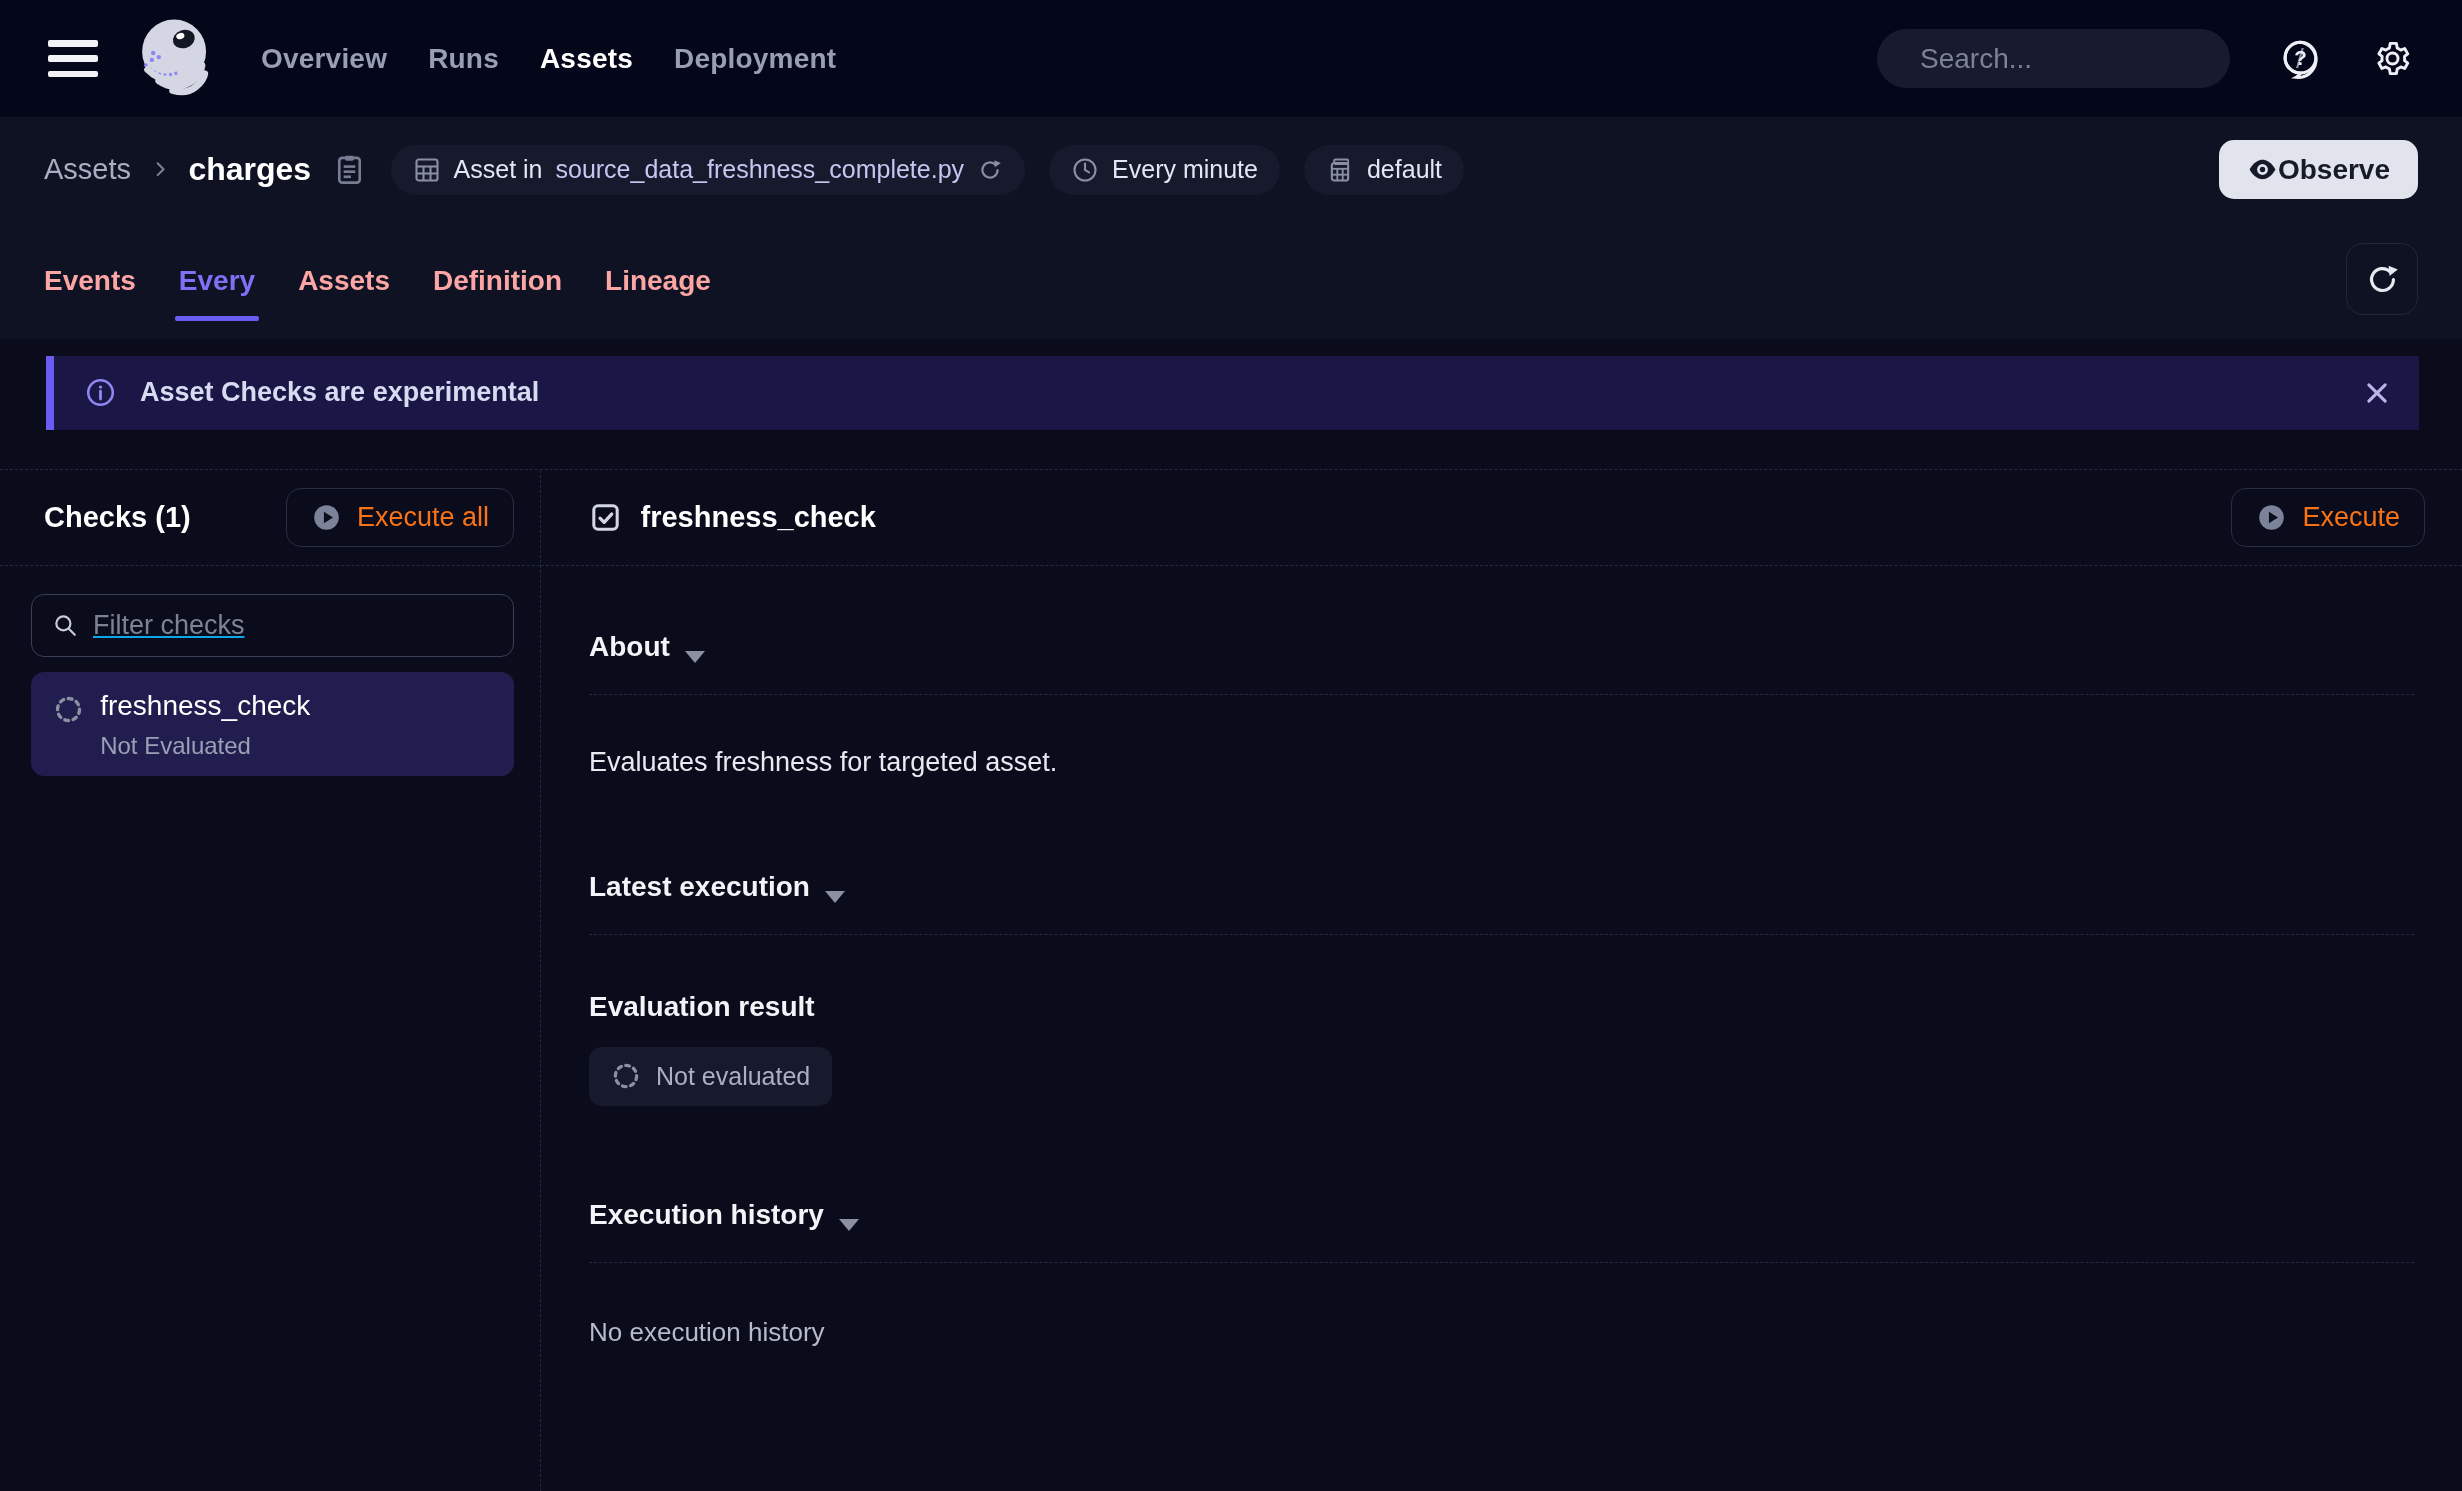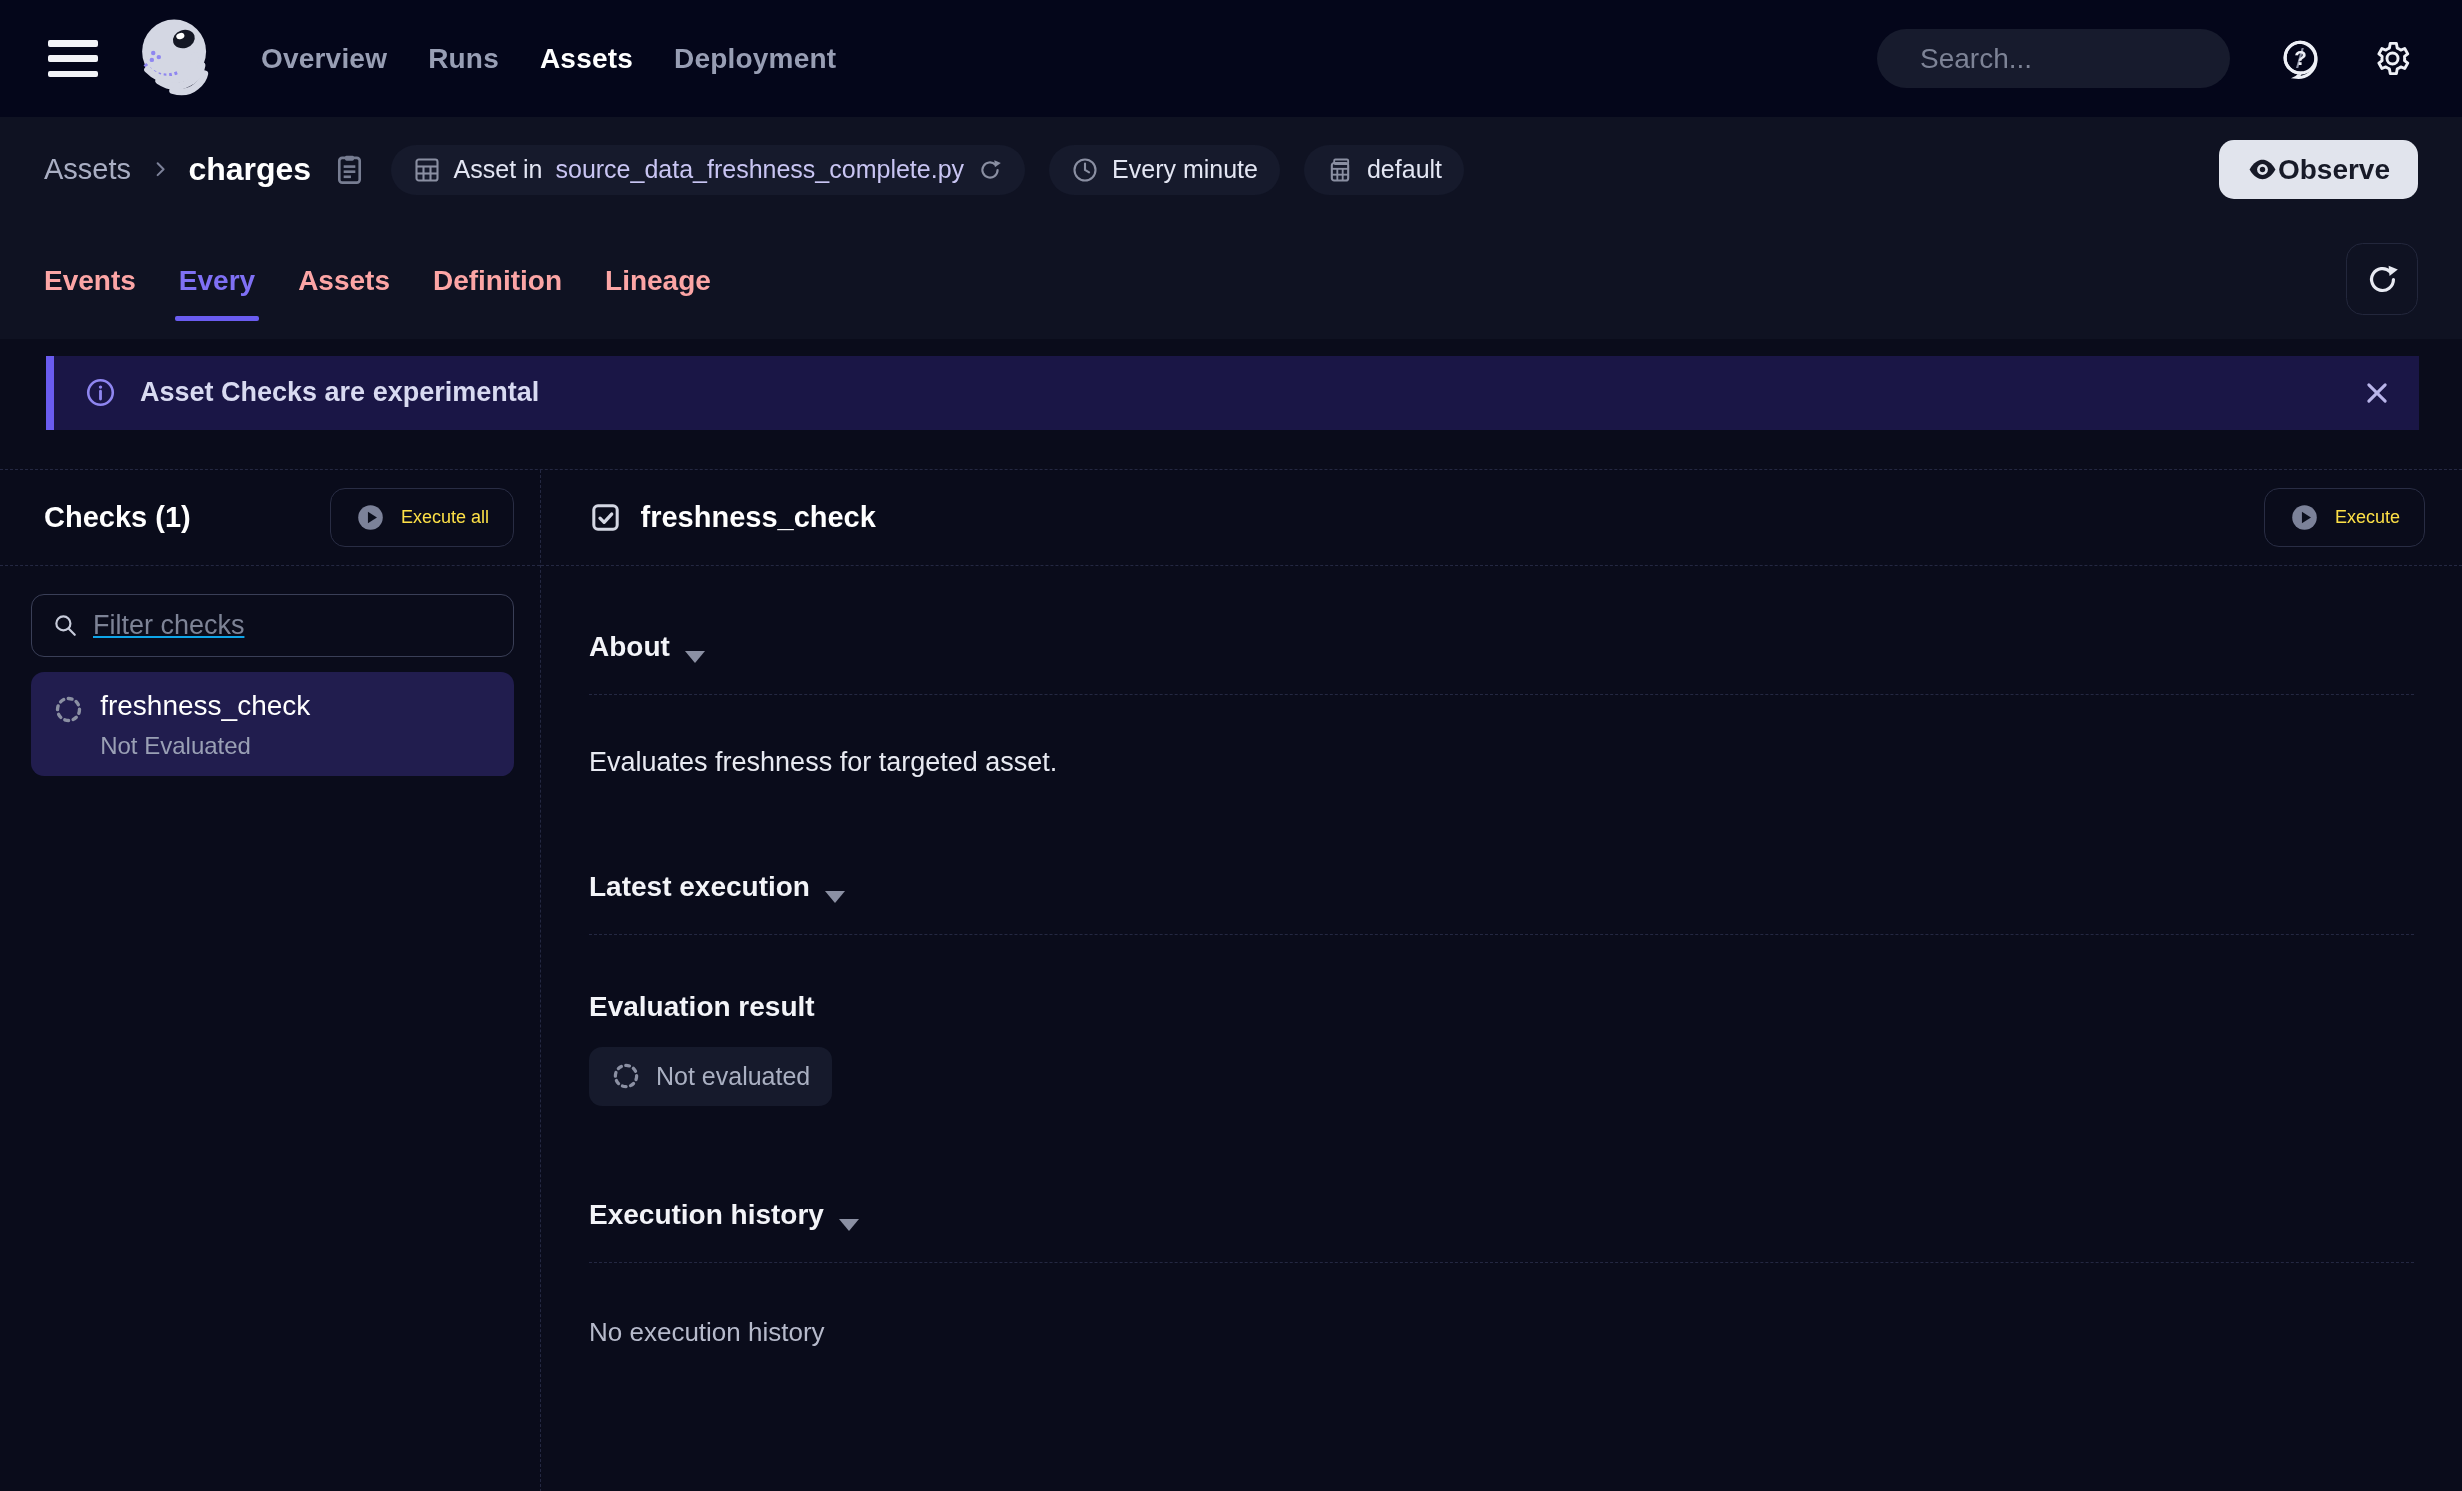--- a/index.html
+++ b/index.html
@@ -41,21 +41,21 @@
   
   .banner { margin:16.7px 43px 0 46px; height:74px; background:#1a1646; border-left:8.3px solid #6a5cf0; display:flex; align-items:center; padding:0 28px 0 31px; }
   .banner-text { font-size:27px; font-weight:700; color:#d8daf1; margin-left:24px; }
   .banner-close { margin-left:auto; cursor:pointer; display:flex; }
 
   
   .content { margin-top:39px; display:flex; border-top:0.9px dashed #242842; border-bottom:0.9px dashed #242842; height:1029px; }
   .left-panel { width:541px; border-right:0.9px dashed #242842; display:flex; flex-direction:column; }
   .panel-head { height:96px; border-bottom:0.9px dashed #242842; display:flex; align-items:center; padding:0 26px 0 44px; }
   .panel-title { font-size:29px; font-weight:700; color:#ffffff; }
-  .ghost-btn { margin-left:auto; height:59px; border:1.9px solid #292d44; border-radius:15px; background:transparent; display:flex; align-items:center; gap:15px; padding:0 24px; font-size:18px; color:#fde047; cursor:pointer; font-family:inherit; }
+  .ghost-btn { margin-left:auto; height:59px; border:1.9px solid #292d44; border-radius:15px; background:transparent; display:flex; align-items:center; gap:15px; padding:0 24px; font-size:27px; color:#f97316; cursor:pointer; font-family:inherit; }
 
   .filter-box { margin:28px 26px 0 30.5px; height:63px; border:1.9px solid #3a3f57; border-radius:13px; display:flex; align-items:center; padding:0 20.4px; gap:15px; }
   .filter-box input { flex:1; background:transparent; border:none; outline:none; font-size:27px; color:#0ea5e9; font-family:inherit;text-decoration:underline; }
   .filter-box input::placeholder { color:#7d8396; }
 
   .check-item { margin:15px 26px 0 30.5px; min-height:98px; background:#211d4e; border-radius:13px; display:flex; align-items:flex-start; padding:18.5px 18.5px 16.7px 22px; gap:16.7px; cursor:pointer; }
   .check-item .texts { display:flex; flex-direction:column; gap:9.3px; }
   .check-name { font-size:28px; color:#ffffff; }
   .check-status { font-size:24px; color:#9aa0b5; }
 

